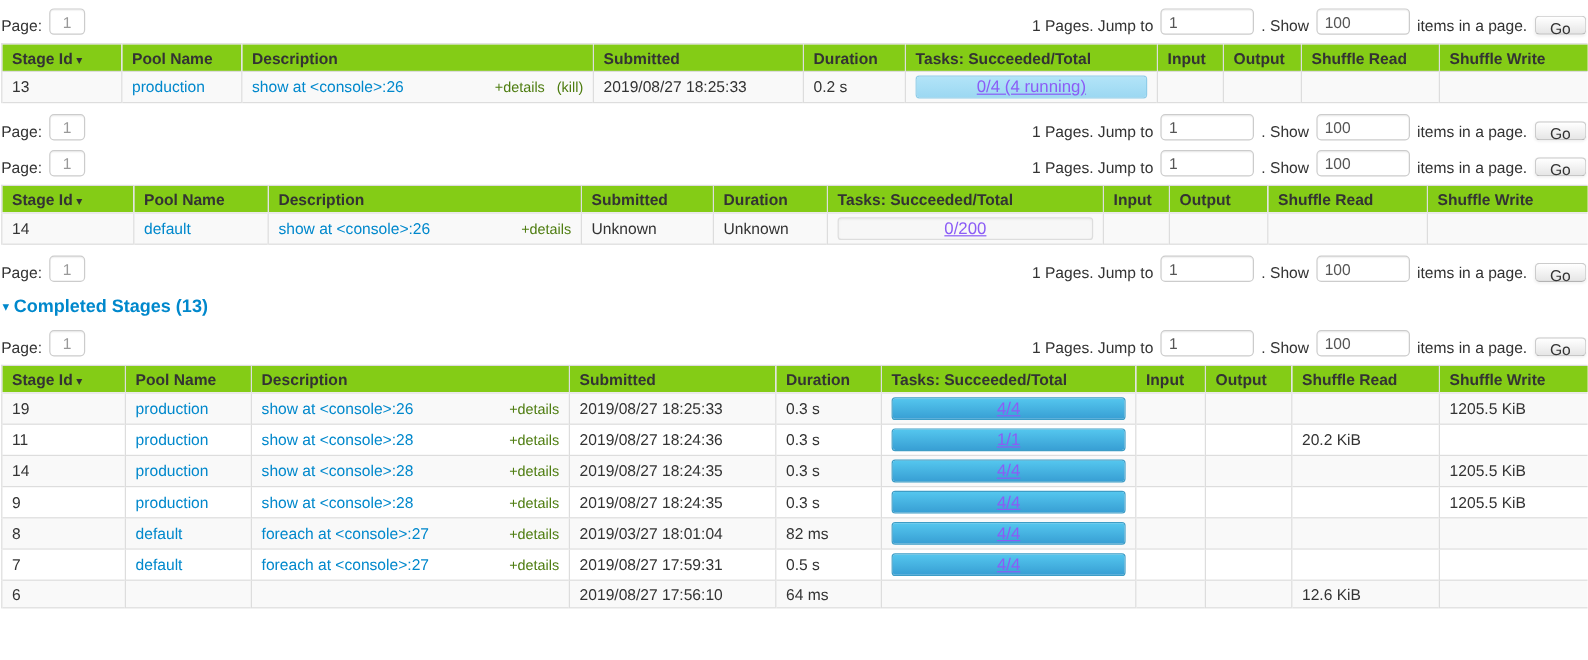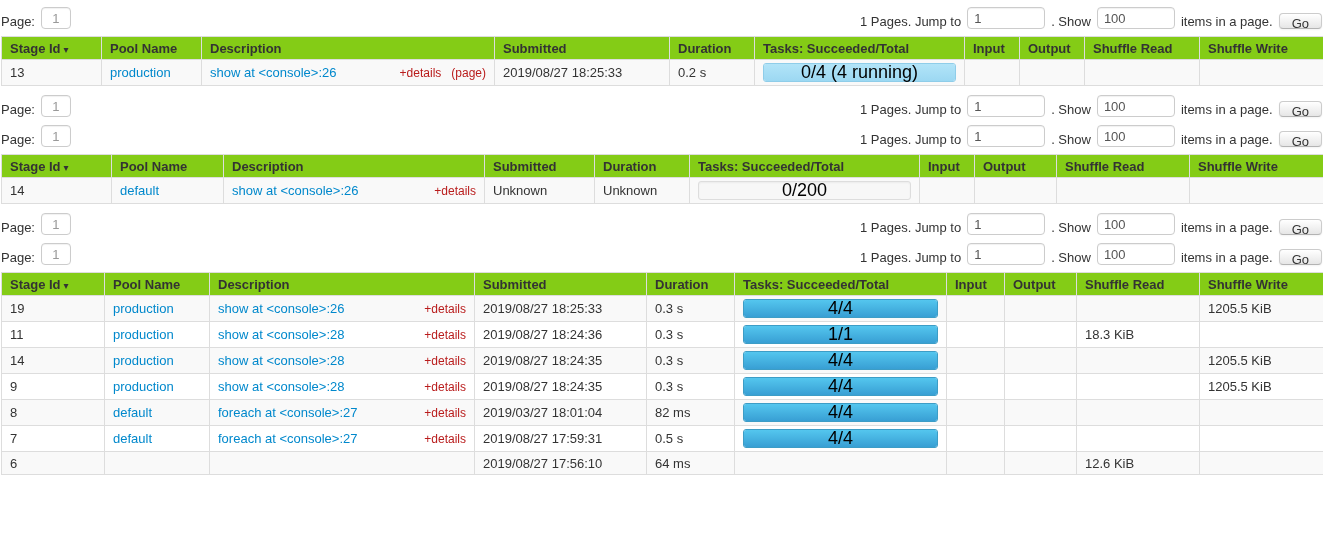--- a/index.html
+++ b/index.html
@@ -76,36 +76,36 @@
     white-space: nowrap;
     vertical-align: middle;
   }
   table.stage-table th { font-weight: bold; color: #333; background: #84cc16; }
   table.stage-table tbody tr:nth-child(odd) { background: #f9f9f9; }
   .sort-arrow { font-size: 10px; margin-left: 3px; }
 
   a.link { color: #0088cc; text-decoration: none; cursor: pointer; }
   .desc-wrap { display: flex; justify-content: space-between; align-items: center; }
   .desc-extra { color: #999; font-size: 12px; display: flex; gap: 10px; }
-  .details-toggle, .kill-link { cursor: pointer; color: #b91c1c; }
+  .details-toggle, .kill-link { cursor: pointer; color: #4d7c0f; }
 
   
   td.c-tasks { padding: 2px 3px; }
   .progress {
     position: relative;
     height: 19px;
     border: 1px solid #ddd;
     border-radius: 3px;
     background: #f7f7f7;
     box-shadow: inset 0 1px 2px rgba(0,0,0,.05);
   }
   .progress .bar-fill { position: absolute; top: 0; left: 0; height: 100%; border-radius: 2px; }
   .progress .bar-label {
     position: absolute; left: 0; right: 0; top: 0;
-    text-align: center; line-height: 17px; font-size: 18px; color: #000000;
+    text-align: center; line-height: 17px; font-size: 14px; color: #8b5cf6; text-decoration: underline;
   }
   .progress.bar-completed { border-color: #3d9dc6; }
   .progress.bar-completed .bar-fill { background: linear-gradient(to bottom, #54c6ee, #389fd4); }
   .progress.bar-running { border-color: #8fcde9; }
   .progress.bar-running .bar-fill { background: linear-gradient(to bottom, #b2e4f8, #9cd8f2); }
   .progress.bar-empty { background: #f7f7f7; }
 </style>
 </head>
 <body>
 
@@ -155,21 +155,21 @@
       </thead>
       <tbody>
           <tr>
     <td>13</td>
     <td><a class="link">production</a></td>
     <td>
       <div class="desc-wrap">
         <a class="link">show at &lt;console&gt;:26</a>
         <span class="desc-extra">
           <span class="details-toggle">+details</span>
-          <span class="kill-link">(page)</span>
+          <span class="kill-link">(kill)</span>
         </span>
       </div>
     </td>
     <td>2019/08/27 18:25:33</td>
     <td>0.2 s</td>
     <td class="c-tasks">
       <div class="progress bar-running">
         <div class="bar-fill" style="width: 100%;"></div>
         <span class="bar-label">0/4 (4 running)</span>
       </div>
@@ -277,20 +277,23 @@
       <input class="jump-input" value="1" style="">
       <span>. Show</span>
       <input class="show-input" value="100" style="">
       <span>items in a page.</span>
       <button class="go-btn">Go</button>
     </div>
   </div>
   </section>
 
   <section>
+    <h4 class="section-title">
+      <span class="arrow">▾</span><span>Completed Stages (13)</span>
+    </h4>
     <div class="pag-row">
     <div class="pag-left">
       <span>Page:</span>
       <input class="page-num" value="1" style="">
     </div>
     <div class="pag-right">
       <span>1 Pages. Jump to</span>
       <input class="jump-input" value="1" style="">
       <span>. Show</span>
       <input class="show-input" value="100" style="">
@@ -366,21 +369,21 @@
     <td>2019/08/27 18:24:36</td>
     <td>0.3 s</td>
     <td class="c-tasks">
       <div class="progress bar-completed">
         <div class="bar-fill" style="width: 100%;"></div>
         <span class="bar-label">1/1</span>
       </div>
     </td>
     <td></td>
     <td></td>
-    <td>18.3 KiB</td>
+    <td>20.2 KiB</td>
     <td></td>
   </tr>
           <tr>
     <td>14</td>
     <td><a class="link">production</a></td>
     <td>
       <div class="desc-wrap">
         <a class="link">show at &lt;console&gt;:28</a>
         <span class="desc-extra">
           <span class="details-toggle">+details</span>

